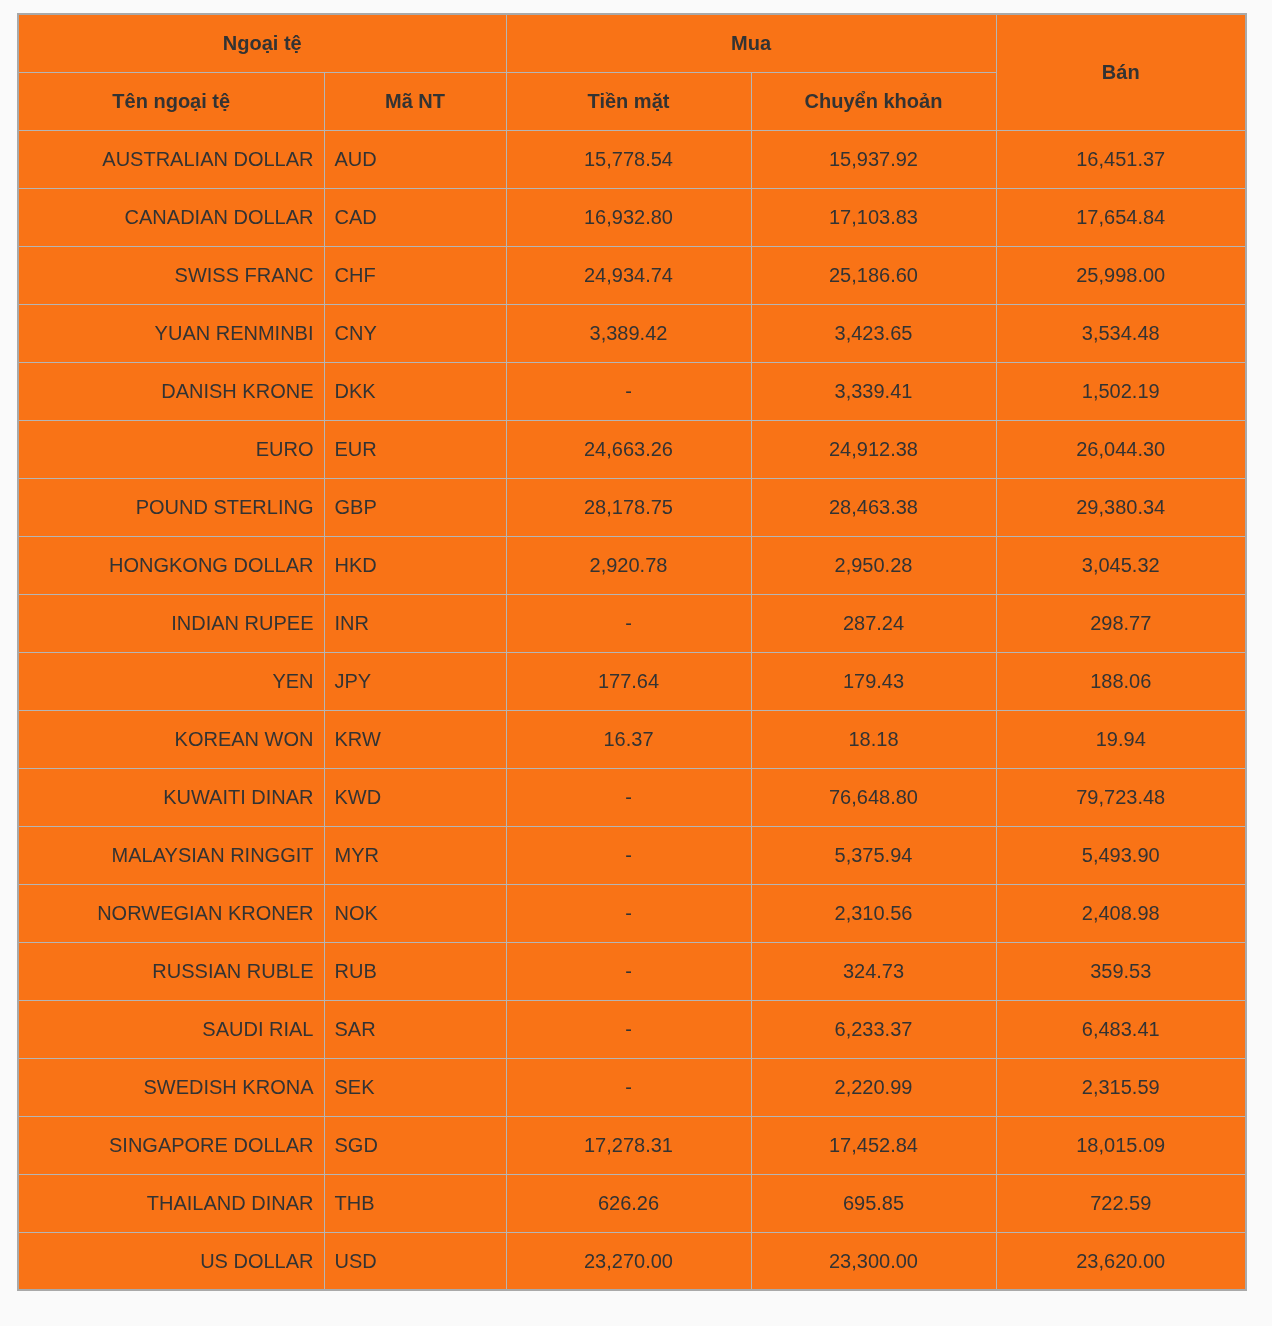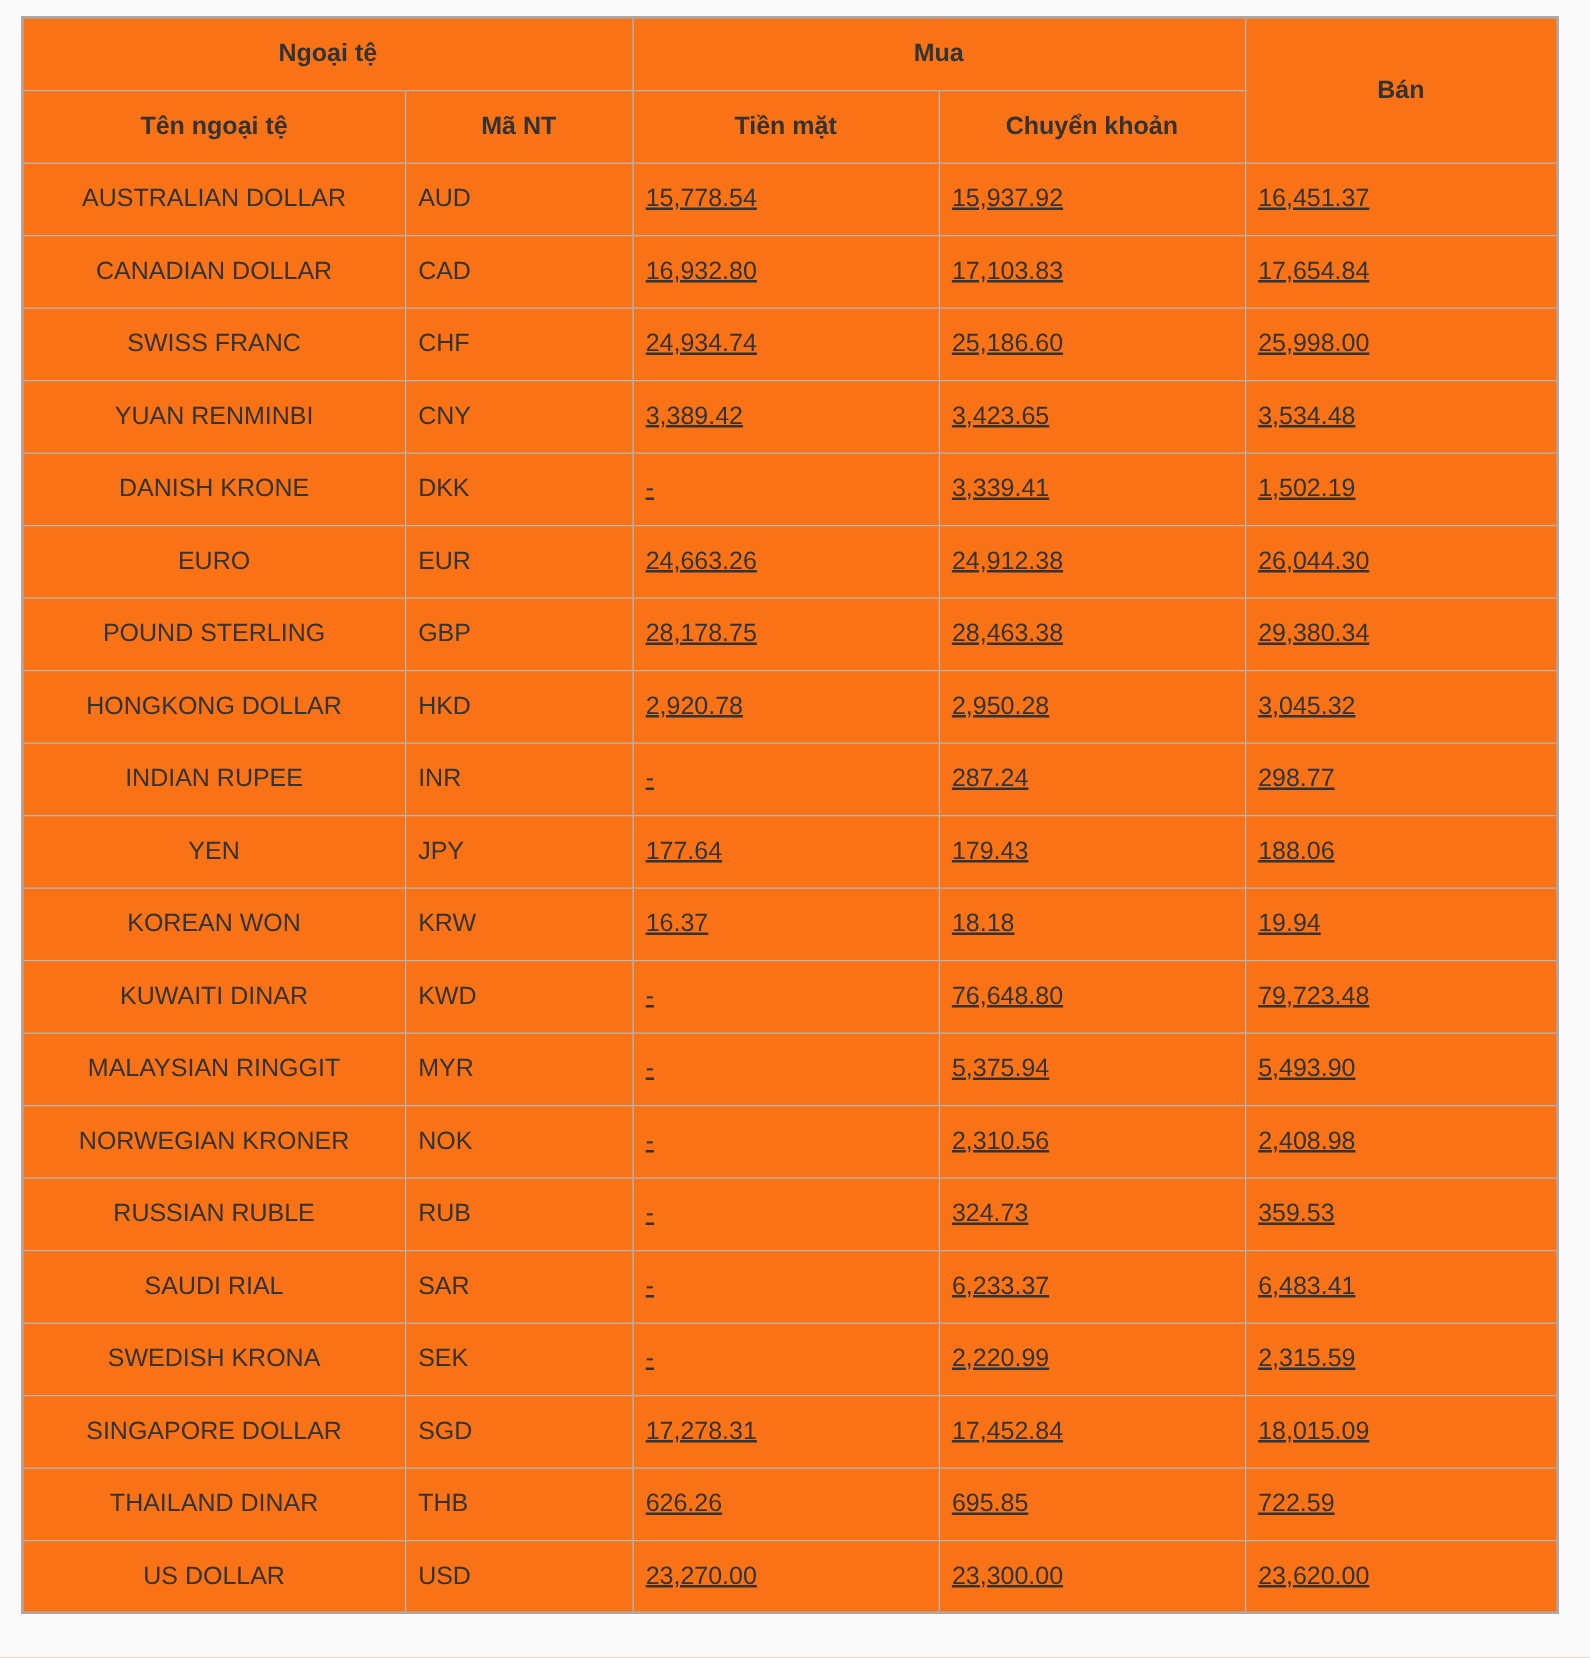--- a/index.html
+++ b/index.html
@@ -39,23 +39,23 @@
   table.fx-table th {
     font-weight: bold;
     text-align: center;
     color: #333333;
   }
   th.sell-group {
     vertical-align: top;
     padding-top: 16px;
     margin-top: 32px;
   }
-  td.name-cell  { text-align: center;  padding-left: 10px; }
+  td.name-cell  { text-align: right;  padding-left: 10px; }
   td.code-cell  { text-align: left; }
-  td.num-cell   { text-align: left; padding-right: 11px; text-decoration: underline; }
+  td.num-cell   { text-align: center; padding-right: 11px; }
 </style>
 </head>
 <body>
 
 <div class="page">
   <table class="fx-table">
     <colgroup>
       <col style="width:306px">
       <col style="width:182px">
       <col style="width:245px">

